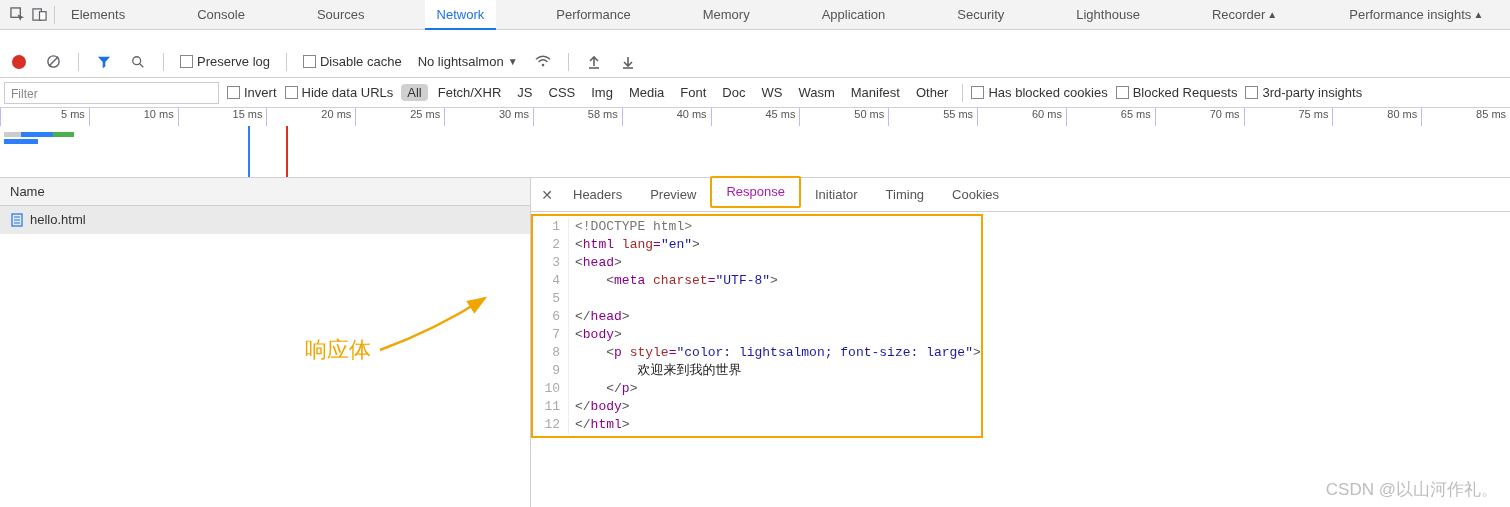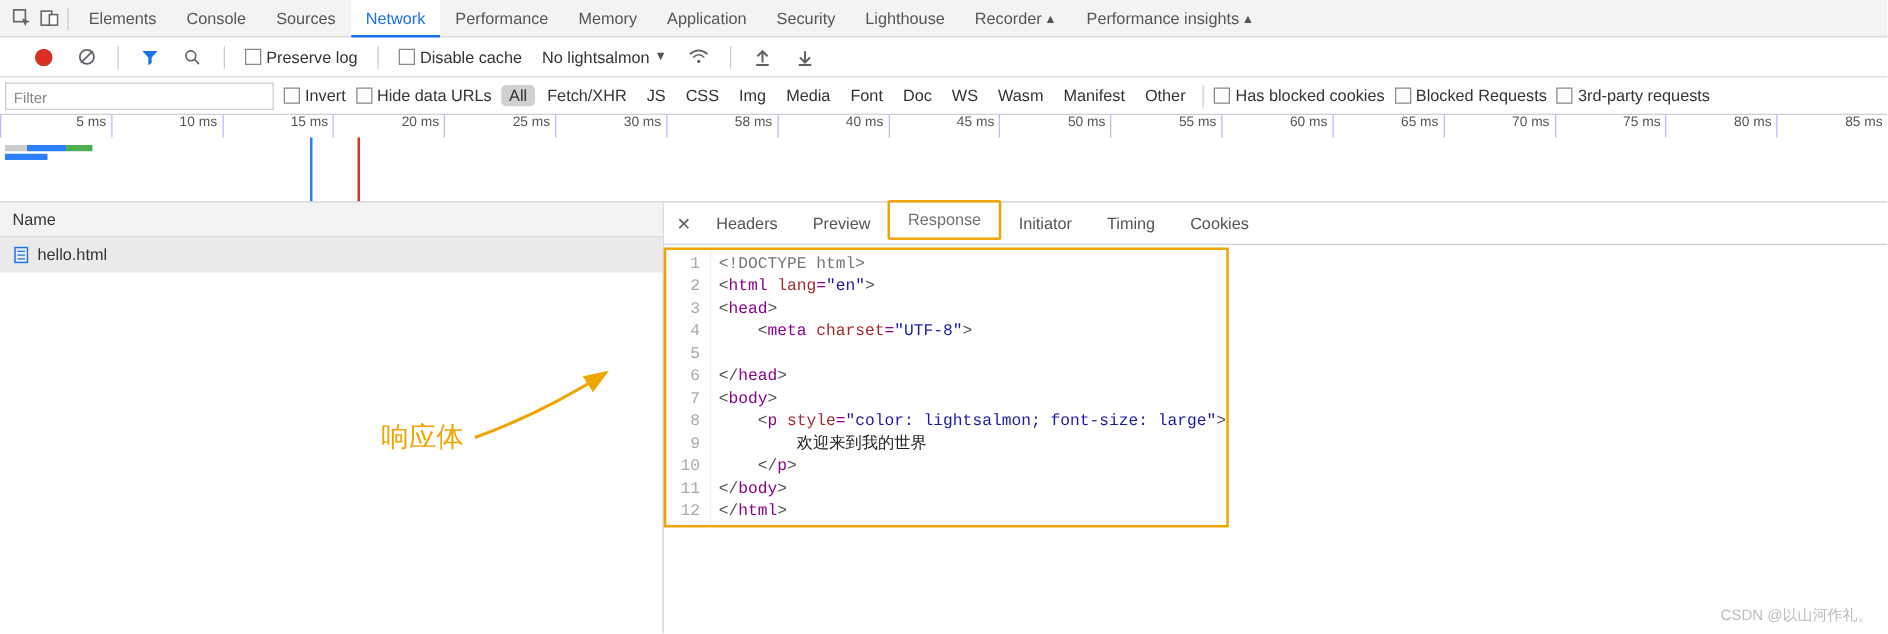--- a/index.html
+++ b/index.html
@@ -19,21 +19,21 @@
   .top-sep { width:1px; height:18px; background:#ccc; margin: 0 4px; }
   .top-tab {
     padding: 0 12px; height: 30px; line-height: 30px; color:#555;
     cursor: default;
   }
   .top-tab.selected { color:#1a73e8; border-bottom:2px solid #1a73e8; background:#fff;}
   .beta { font-size:10px; margin-left:2px; position:relative; top:-1px;}
   
   .net-toolbar {
     display:flex; align-items:center; height:32px; gap:16px;
-    border-bottom:1px solid #d0d0d0; padding:0 26px; background:#fff;
+    border-bottom:1px solid #d0d0d0; padding:0 10px; background:#fff;margin-top:16px;
   }
   .tb-icon { width:18px; height:18px; display:flex; align-items:center; justify-content:center;}
   .record-dot { width:14px; height:14px; border-radius:50%; background:#d93025;}
   .clear-ico { color:#5f6368; }
   .funnel { color:#1a73e8; }
   .tb-sep { width:1px; height:18px; background:#ccc; }
   .chk { display:flex; align-items:center; gap:4px; color:#333;}
   .chk .box { width:13px; height:13px; border:1px solid #888; background:#fff;}
   .throttle { display:flex; align-items:center; gap:4px; color:#333;}
   .caret-down { font-size:10px; color:#555; }
@@ -58,60 +58,60 @@
   
   .req-list { width:531px; border-right:1px solid #d0d0d0; display:flex; flex-direction:column;}
   .rl-header { height:28px; line-height:28px; padding:0 10px; background:#f3f3f3; border-bottom:1px solid #d0d0d0; color:#333;}
   .rl-item { height:28px; line-height:28px; padding:0 10px; display:flex; align-items:center; gap:6px; background:#eaeaea;}
   .file-ico { color:#1a73e8; font-size:12px; display:inline-flex; width:14px; justify-content:center;}
   
   .detail { flex:1; display:flex; flex-direction:column; position:relative;}
   .detail-tabs { height:34px; display:flex; align-items:center; gap:0; border-bottom:1px solid #d0d0d0; padding-left:4px;}
   .dt-close { width:24px; text-align:center; color:#5f6368; font-size:14px;}
   .dt-tab { padding:0 14px; height:34px; line-height:34px; color:#555;}
-  .dt-tab.sel { color:#737373; }
+  .dt-tab.sel { color:#a21caf; }
   .dt-tab.boxed { border:2px solid #f0a500; border-radius:2px; margin-top:-2px; height:32px; line-height:28px;}
   
   .code-wrap { position:relative; flex:1;}
   .code-box { position:absolute; left:0; top:2px; border:2px solid #f0a500; padding:2px 0 2px 0;}
   .code-line { display:flex; font-family: Consolas, "Courier New", monospace; font-size:13px; line-height:18px; white-space:pre;}
   .gutter { width:36px; text-align:right; color:#aaa; padding-right:8px; border-right:1px solid #eee; user-select:none;}
   .src { padding-left:6px;}
   
   .t-dt  { color:#767676;} 
   .t-tag { color:#8b008b;}
   .t-pun { color:#8b008b;}
   .t-ang { color:#555;}   
   .t-att { color:#a52a2a;}
   .t-str { color:#1a1aa6;}
   .t-txt { color:#222;}
   
   .annot-label { position:absolute; color:#f0a500; font-size:22px; font-weight:500;}
   .annot-arrow { position:absolute; }
   
-  .watermark { position:absolute; right:12px; bottom:6px; color:#bdbdbd; font-size:12px;}
+  .watermark { position:absolute; right:12px; bottom:6px; color:#bdbdbd; font-size:17px;}
 </style>
 </head>
 <body>
 
 <div class="top-tabs">
   <span class="top-icon">
     <svg width="15" height="15" viewBox="0 0 16 16">
         <rect x="1" y="1" width="10" height="10" fill="none" stroke="#5f6368" stroke-width="1.4"></rect>
         <path d="M8 8 L15 11 L12 12 L11 15 Z" fill="#5f6368"></path>
       </svg>
   </span>
   <span class="top-icon">
     <svg width="15" height="15" viewBox="0 0 16 16">
         <rect x="1" y="2" width="9" height="12" fill="none" stroke="#5f6368" stroke-width="1.3"></rect>
         <rect x="8" y="5" width="7" height="9" fill="#fff" stroke="#5f6368" stroke-width="1.3"></rect>
       </svg>
   </span>
   <span class="top-sep"></span>
-  <div id="top-tab-host" style="display:flex;">
+  <div id="top-tab-host" style="display:flex;gap:48px;">
       <div class="top-tab">Elements</div>
       <div class="top-tab">Console</div>
       <div class="top-tab">Sources</div>
       <div class="top-tab selected">Network</div>
       <div class="top-tab">Performance</div>
       <div class="top-tab">Memory</div>
       <div class="top-tab">Application</div>
       <div class="top-tab">Security</div>
       <div class="top-tab">Lighthouse</div>
       <div class="top-tab">Recorder<span class="beta">▲</span></div>
@@ -205,21 +205,21 @@
   <label class="chk">
       <span class="box"></span>
       <span>Has blocked cookies</span>
     </label>
   <label class="chk">
       <span class="box"></span>
       <span>Blocked Requests</span>
     </label>
   <label class="chk">
       <span class="box"></span>
-      <span>3rd-party requests</span>
+      <span>3rd-party insights</span>
     </label>
 </div>
 
 <div class="timeline">
   <div class="ticks" id="tick-host">
       <div class="tick">5 ms</div>
       <div class="tick">10 ms</div>
       <div class="tick">15 ms</div>
       <div class="tick">20 ms</div>
       <div class="tick">25 ms</div>

